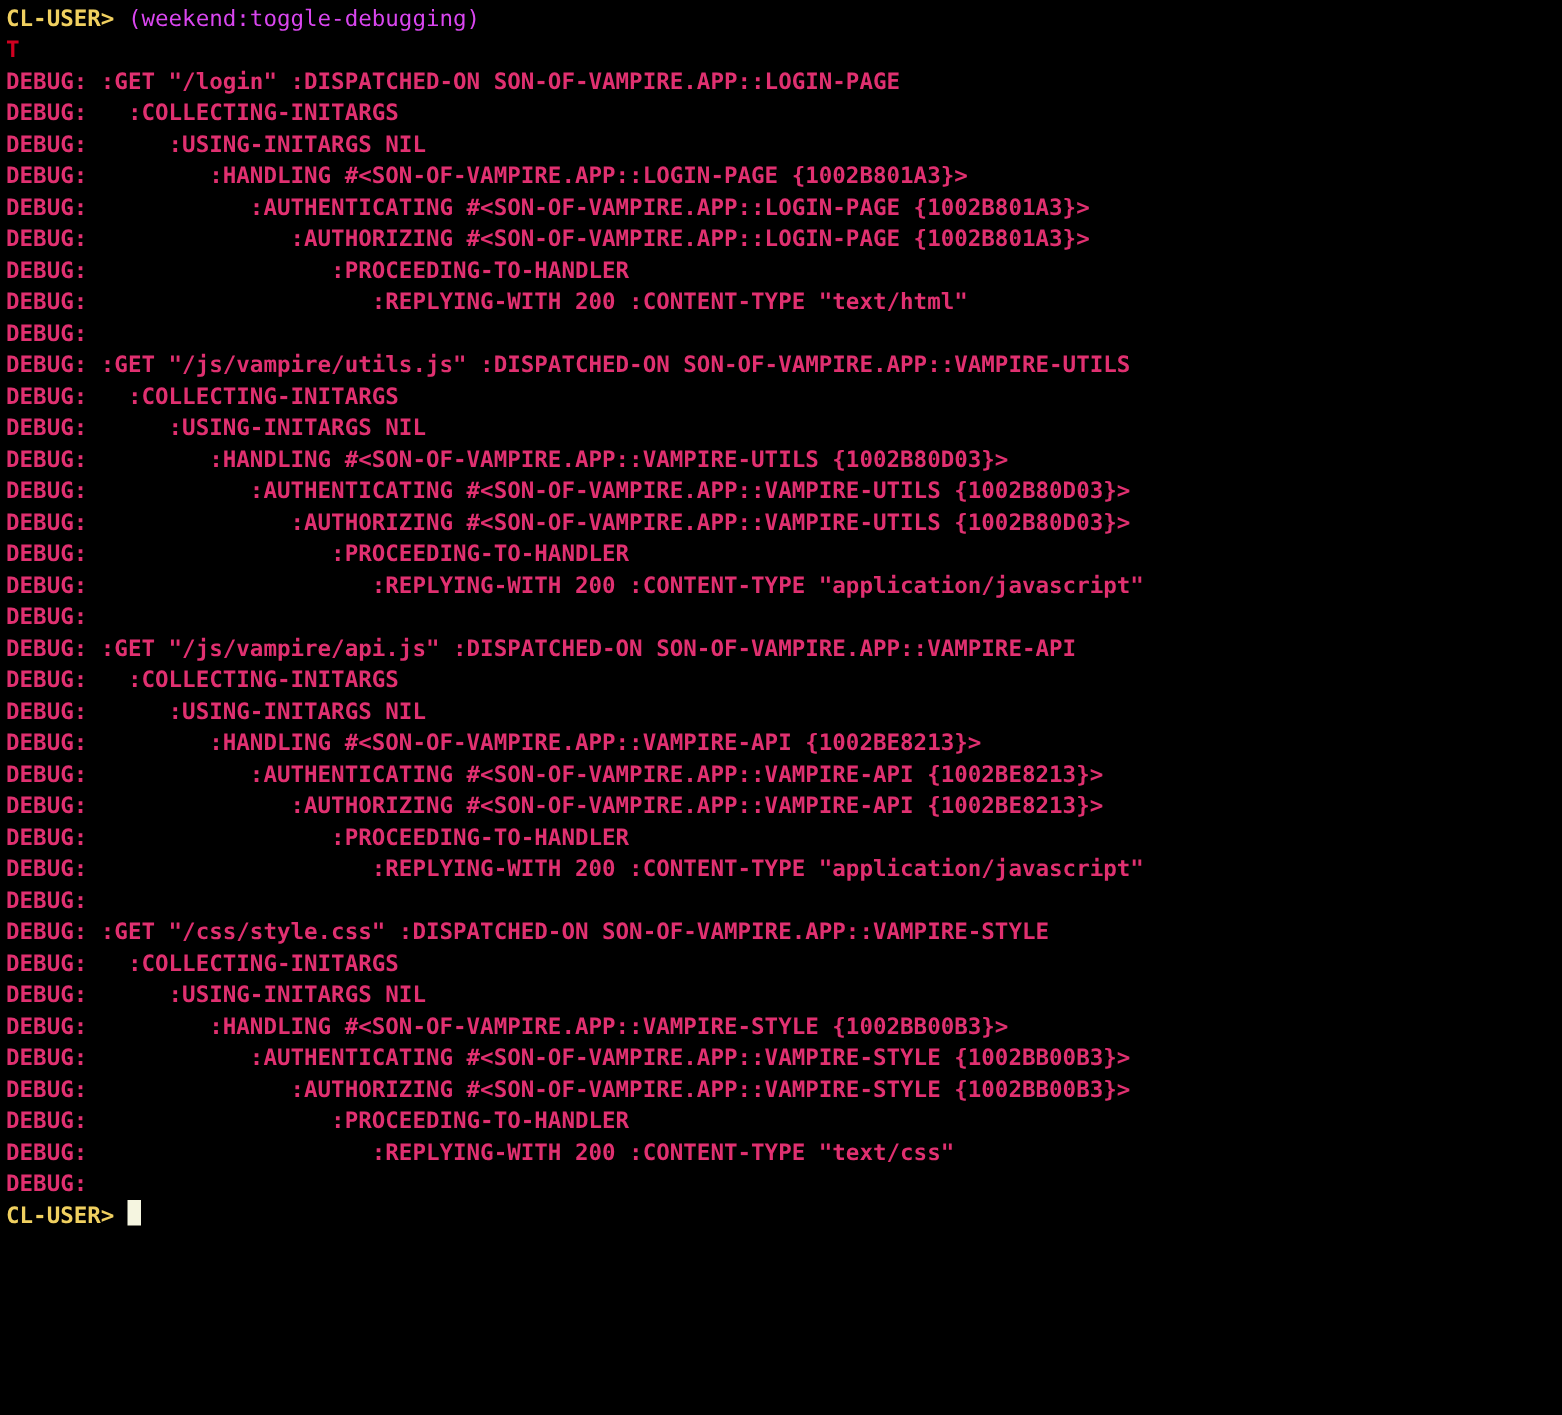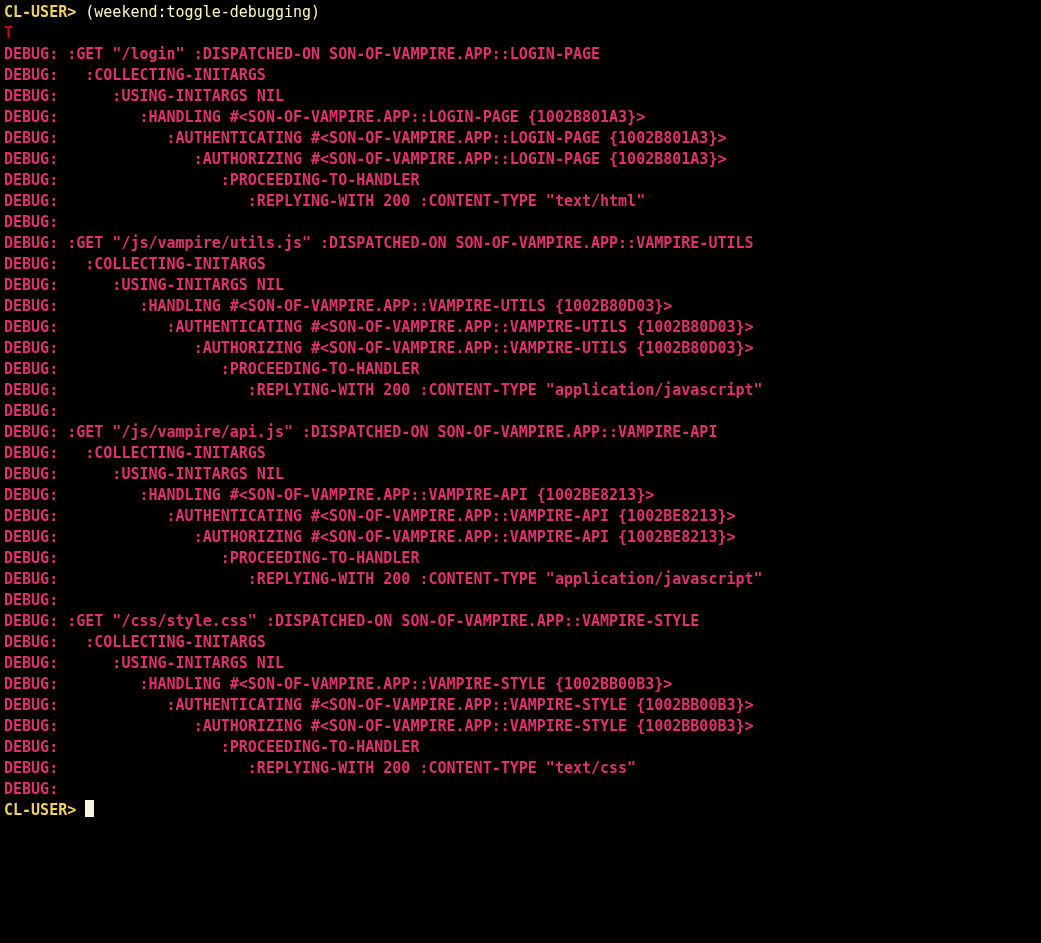--- a/index.html
+++ b/index.html
@@ -12,21 +12,21 @@
     line-height: 21px;
     width: 1041px;
   }
   #terminal {
     padding: 2px 4px 6px 4px;
     white-space: pre;
     position: relative;
   }
   .line { white-space: pre; }
   .prompt { color: #f0d060; font-weight: bold; }
-  .cmd    { color: #fef9c3; }
+  .cmd    { color: #d946ef; }
   .result { color: #d00020; font-weight: bold; }
   .dbg    { color: #e03070; font-weight: bold; }
   .cursor {
     display: inline-block;
     width: 9px;
     height: 17px;
     background: #f5f5e0;
     vertical-align: -2px;
   }
 </style>

